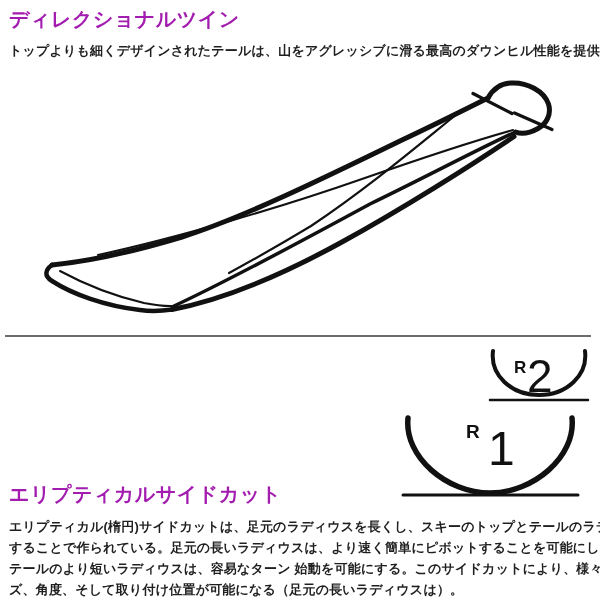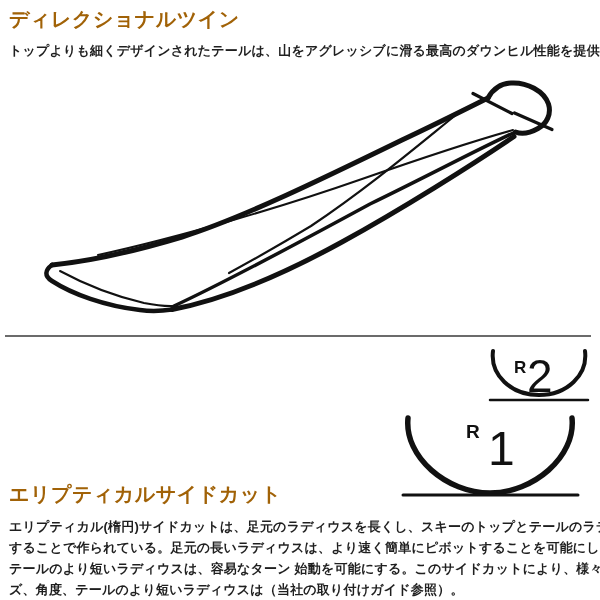--- a/index.html
+++ b/index.html
@@ -11,21 +11,21 @@
     font-family:"Liberation Sans", sans-serif;
     color:#1f1f1f;
   }
   .heading{
     position:absolute;
     left:9px;
     font-size:20px;
     font-weight:700;
     letter-spacing:0.5px;
     white-space:nowrap;
-    color:#a16207;
+    color:#a21caf;
   }
   .h-top{top:6px;}
   .h-bottom{top:481px;}
   .para{position:absolute;left:9px;width:586px;}
   .p-top{top:40px;}
   .p-bottom{top:516px;}
   .pline{
     font-size:13px;
     font-weight:700;
     line-height:21px;
@@ -93,16 +93,16 @@
     <text class="r-prefix" x="76" y="93" font-size="19">R</text>
     <text class="r-num" x="98" y="120" font-size="48">1</text>
   </svg>
 
   <div class="heading h-bottom">エリプティカルサイドカット</div>
 
   <div class="para p-bottom">
     <div class="pline">エリプティカル(楕円)サイドカットは、足元のラディウスを長くし、スキーのトップとテールのラディウスを短く</div>
     <div class="pline">することで作られている。足元の長いラディウスは、より速く簡単にピボットすることを可能にし、一方、トップと</div>
     <div class="pline">テールのより短いラディウスは、容易なターン 始動を可能にする。このサイドカットにより、様々なターンのサイ</div>
-    <div class="pline">ズ、角度、テールのより短いラディウスは（当社の取り付けガイド参照）。</div>
+    <div class="pline">ズ、角度、そして取り付け位置が可能になる（足元の長いラディウスは）。</div>
   </div>
 
 </div>
 
 </body></html>

